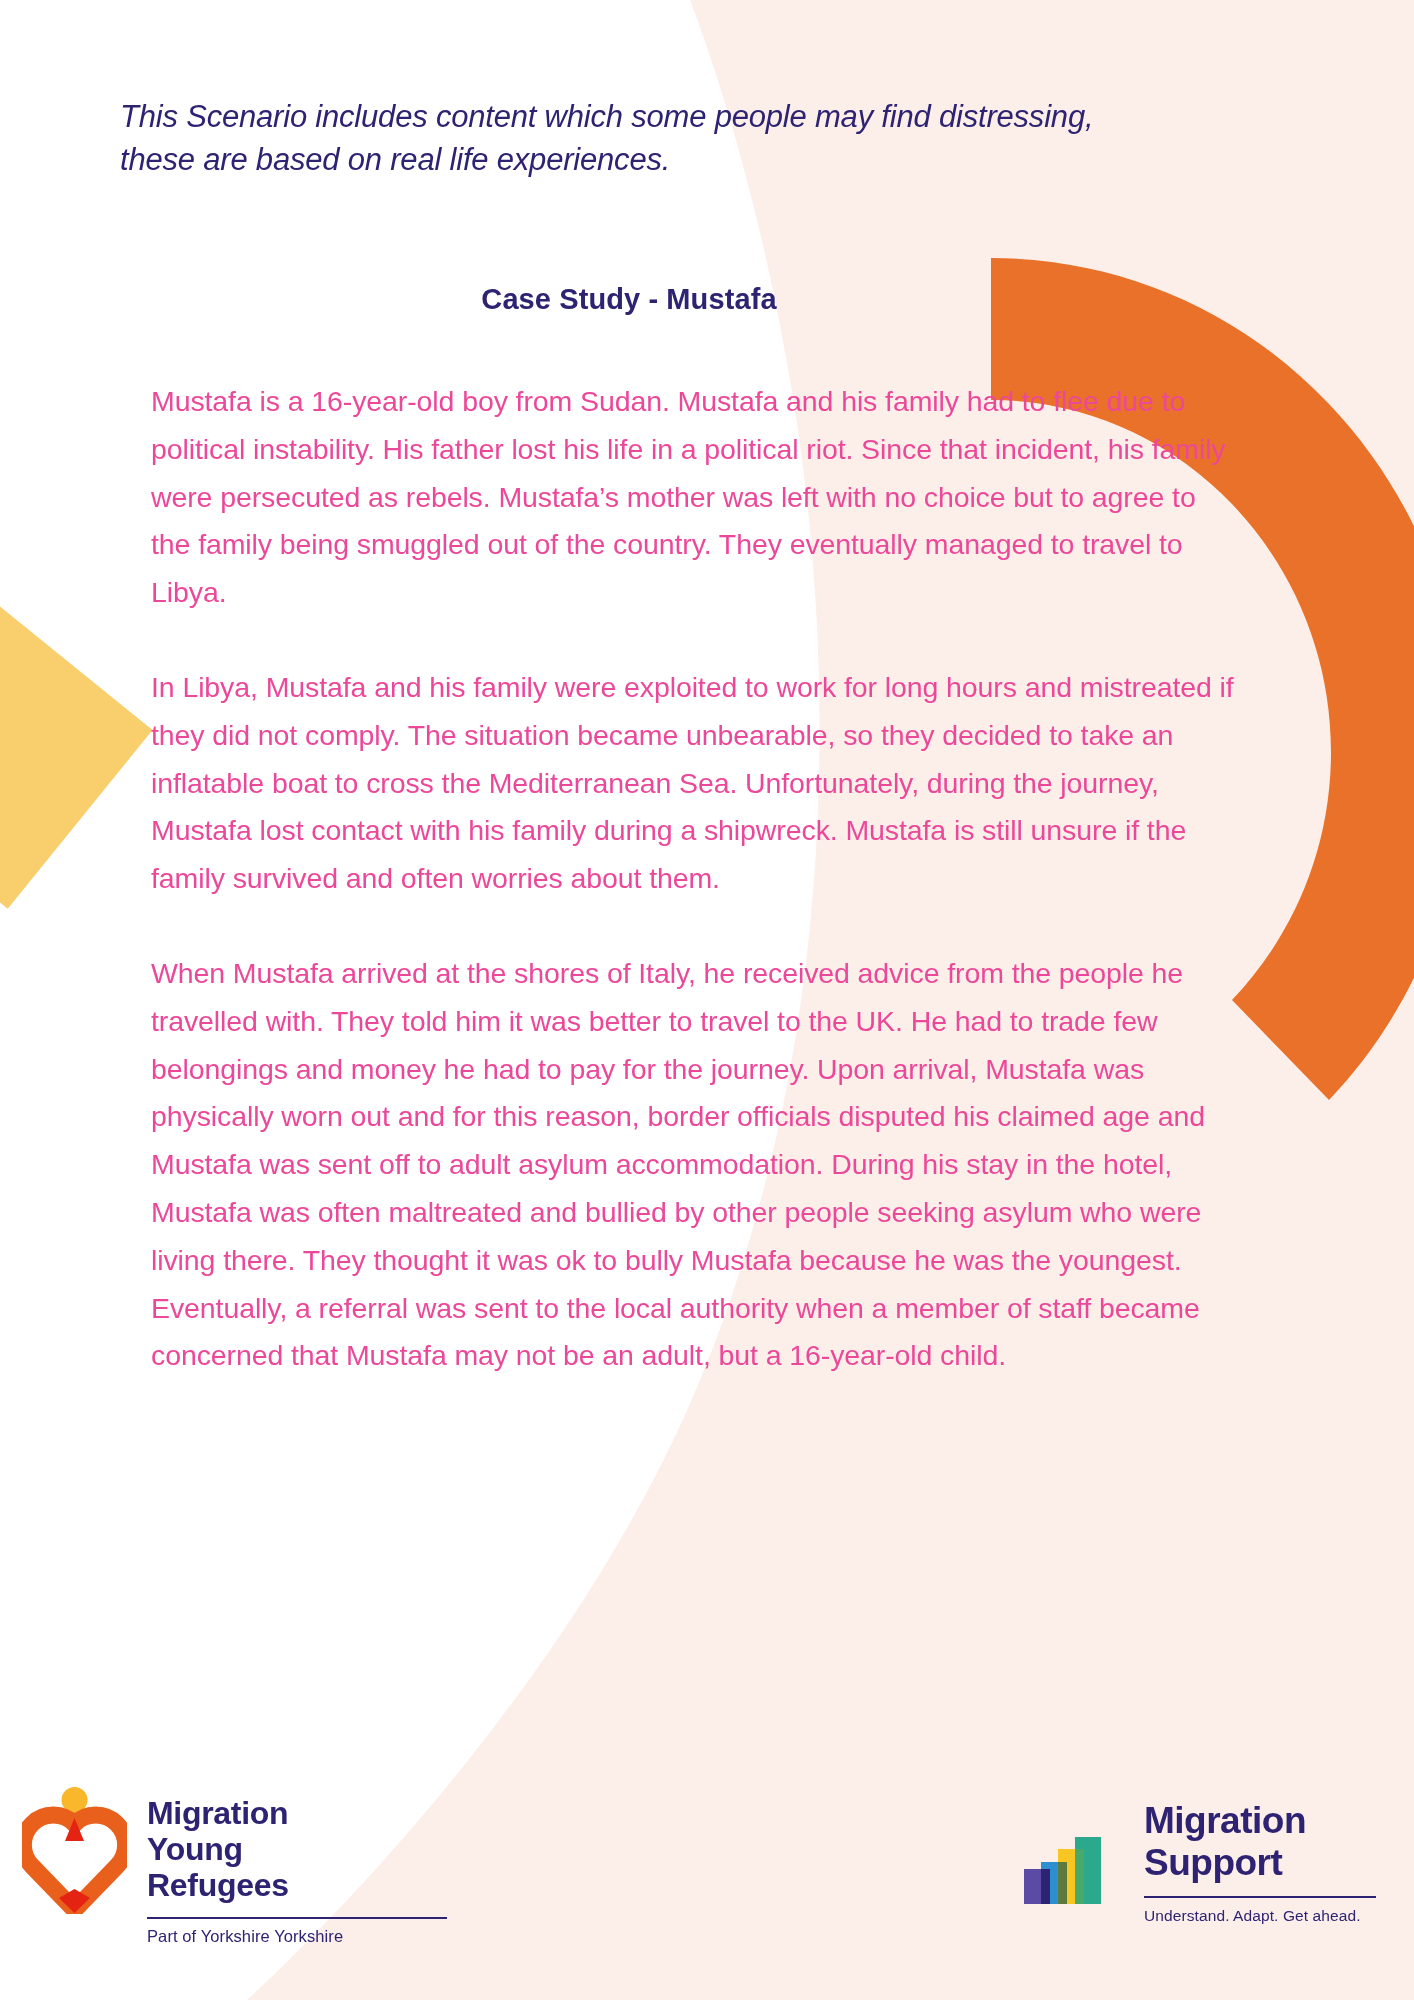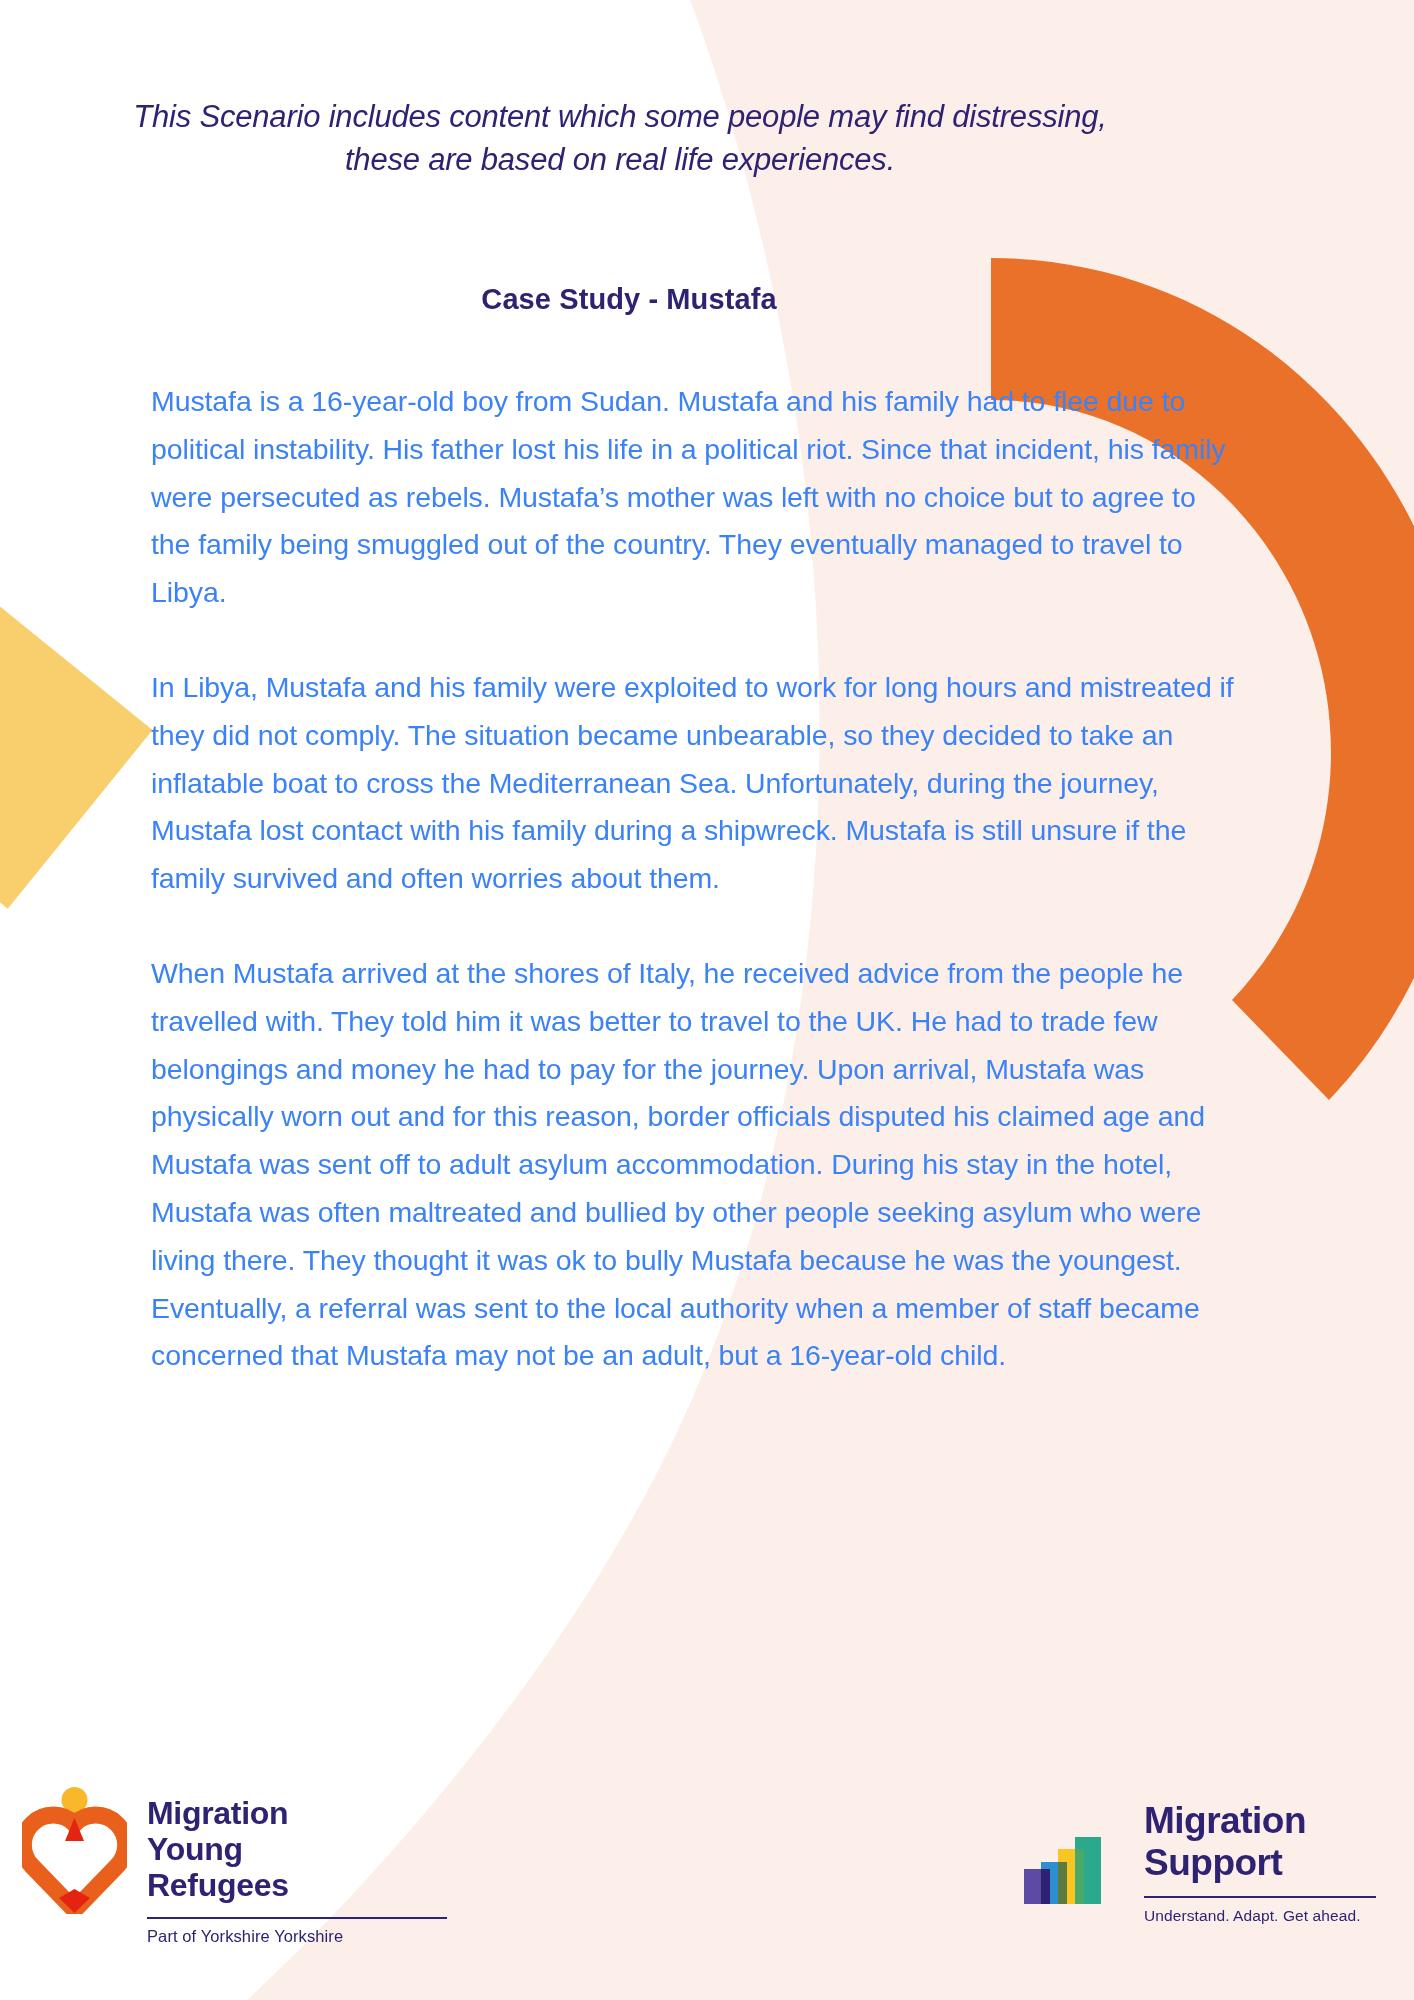--- a/index.html
+++ b/index.html
@@ -24,21 +24,20 @@
   
   .content {
     position:relative;
     z-index:2;
   }
 
   .notice {
     position:absolute;
     left:120px; top:96px;
     width:1000px;
-    text-align:center;
     font-style:italic;
     font-size:31px;
     line-height:1.38;
     color:#2e2372;
     letter-spacing:-0.2px;
   }
 
   .case-title {
     position:absolute;
     left:124px; top:283px;
@@ -47,21 +46,21 @@
     font-size:29px;
     font-weight:bold;
     color:#2e2372;
     letter-spacing:0.1px;
   }
 
   .body-copy {
     position:absolute;
     left:151px; top:378px;
     width:1090px;
-    color:#3b82f6;
+    color:#ec4899;
     font-size:28.5px;
     line-height:47.8px;
     letter-spacing:-0.1px;
   }
   .body-copy p { margin:0 0 47px 0; }
   .body-copy p:last-child { margin-bottom:0; }
 
   
   .logo-wyr {
     position:absolute;

